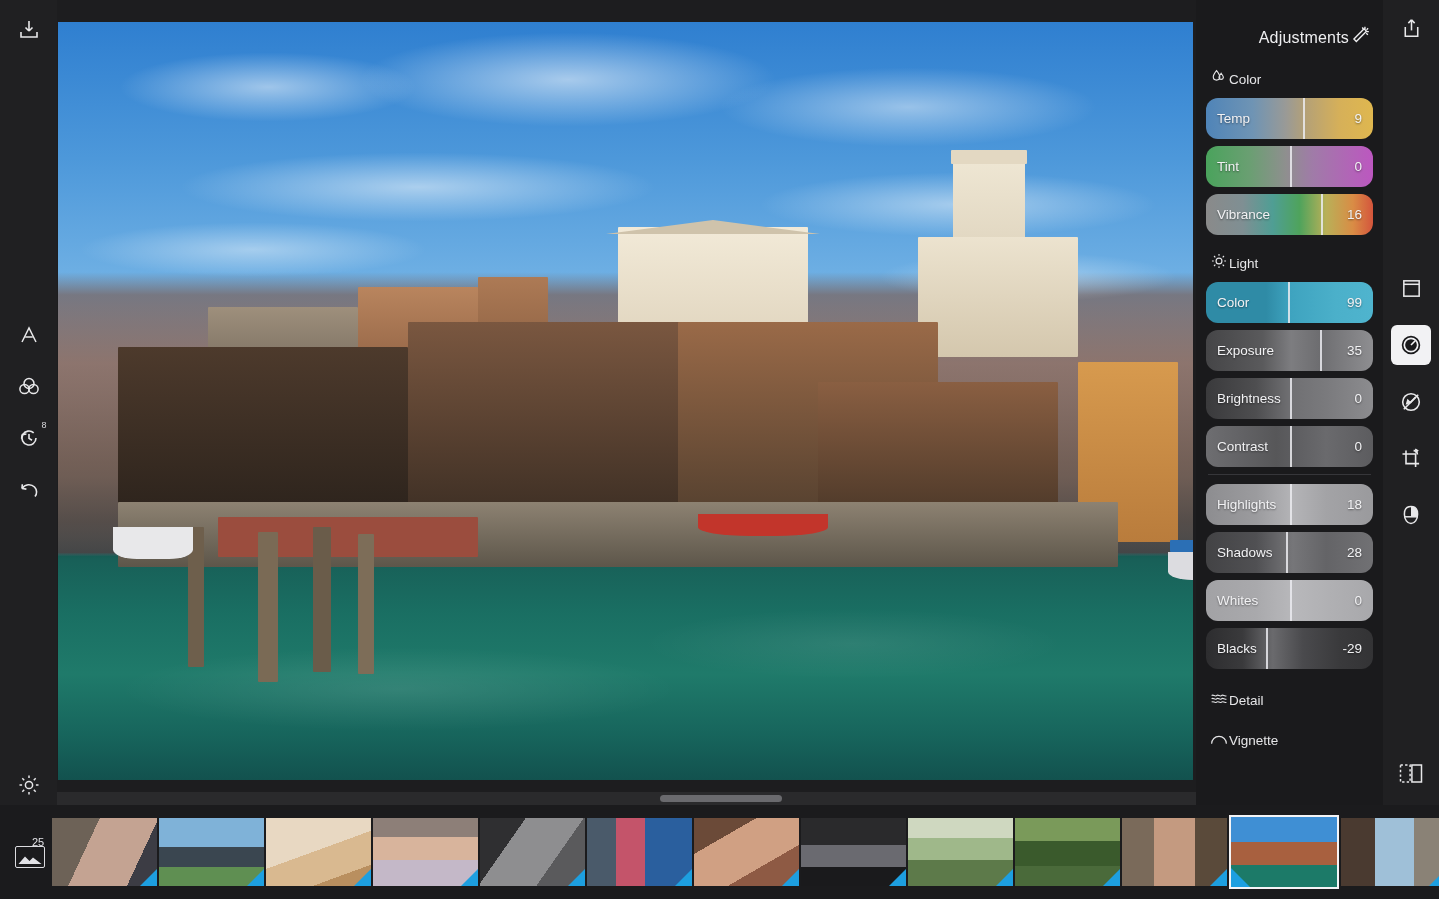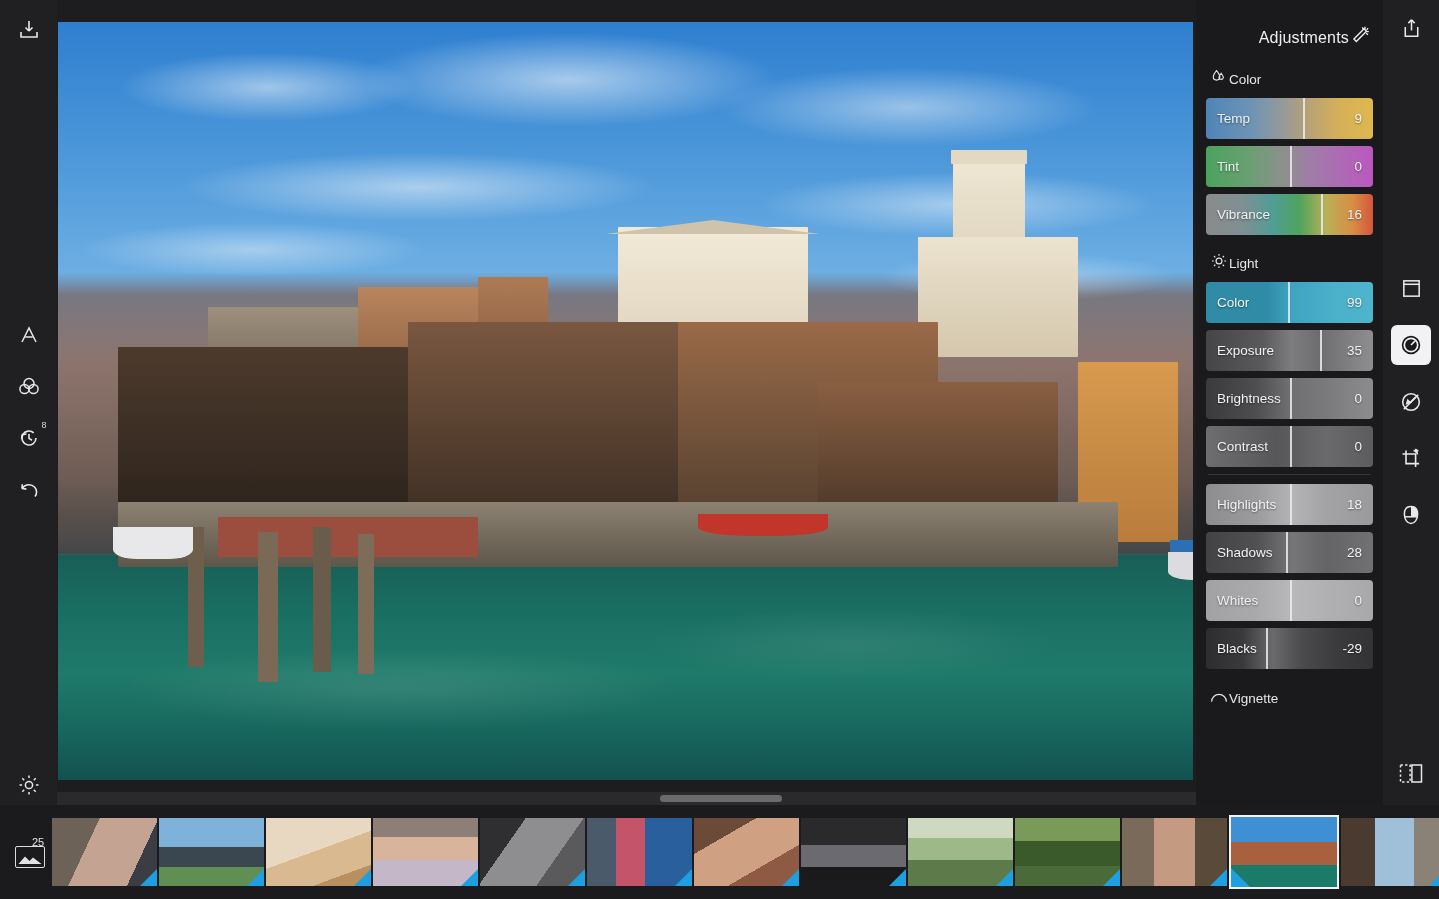--- a/index.html
+++ b/index.html
@@ -92,21 +92,21 @@
   .wand { color: #f0f0f2; cursor: pointer; }
 
   .section-head {
     display: flex; align-items: center; gap: 1px;
     padding: 10px 0 8px 14px; color: #e6e6e8;
   }
   .section-head .sname { font-size: 13.5px; }
 
   .slider {
     position: relative; height: 41px; margin: 0 10px 7px 10px;
-    border-radius: 4px; overflow: hidden; cursor: pointer;
+    border-radius: 12px; overflow: hidden; cursor: pointer;
     display: flex; align-items: center;
   }
   .slider.active {
     border: 1.5px solid #ffffff; height: 43px;
   }
   .slider .grad { position: absolute; inset: 0; }
   .slider .handle {
     position: absolute; top: 0; bottom: 0; width: 2px;
     background: rgba(235,235,240,.85);
   }
@@ -369,20 +369,30 @@
       <span class="sval">0</span>
     </div>
 
     <div class="slider">
       <div class="grad" style="background:linear-gradient(to right,#2d2d2f 0%,#3a3a3c 22%,#6a6a6d 40%,#4a4a4d 58%,#3a3a3c 80%,#333335 100%)"></div>
       <div class="handle" style="left:36%"></div>
       <span class="slabel">Blacks</span>
       <span class="sval">-29</span>
     </div>
 
+    <div class="section-head" style="padding-top:14px">
+      <span>
+        <svg width="18" height="16" viewBox="0 0 22 16" fill="none" stroke="#e6e6e8" stroke-width="1.3">
+          <path d="M2 5c2-2 4 2 6 0s4 2 6 0 4 2 6 0"></path>
+          <path d="M2 9c2-2 4 2 6 0s4 2 6 0 4 2 6 0"></path>
+          <path d="M2 13c2-2 4 2 6 0s4 2 6 0 4 2 6 0"></path>
+        </svg>
+      </span>
+      <span class="sname">Detail</span>
+    </div>
 
     <div class="section-head" style="padding-top:12px">
       <span>
         <svg width="18" height="16" viewBox="0 0 22 16" fill="none" stroke="#e6e6e8" stroke-width="1.4">
           <path d="M2 15a9 9 0 0 1 18 0"></path>
         </svg>
       </span>
       <span class="sname">Vignette</span>
     </div>
   </div>

